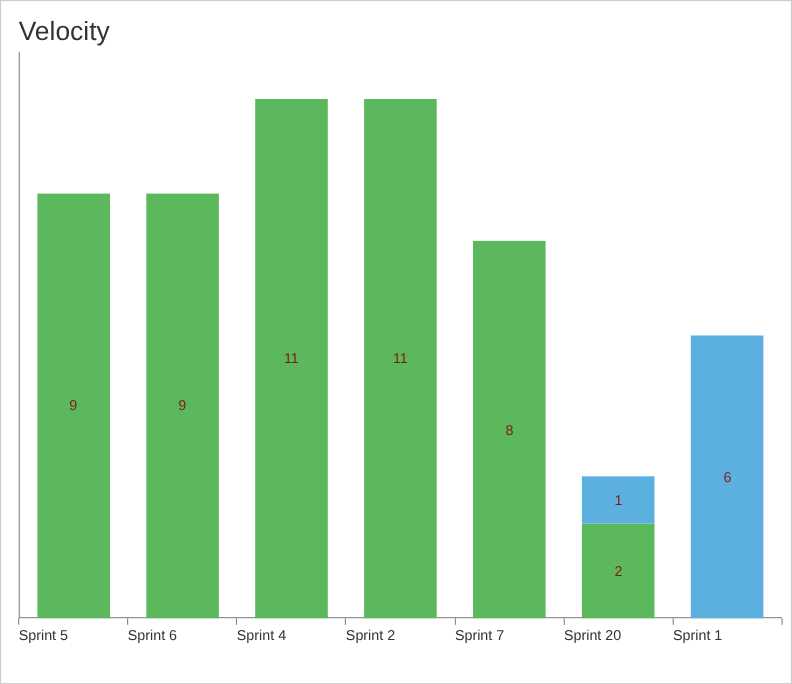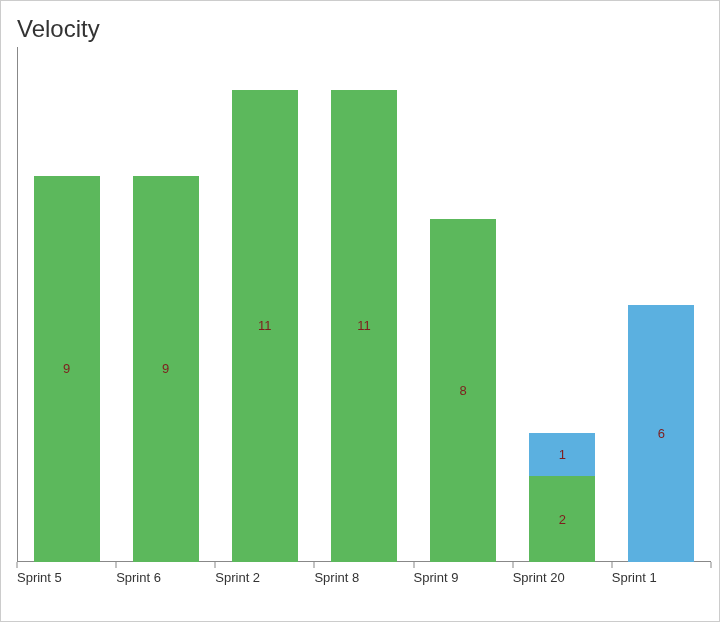--- a/index.html
+++ b/index.html
@@ -164,19 +164,19 @@
         <div class="tick" style="left: 57.1429%;"></div>
         <div class="tick" style="left: 71.4286%;"></div>
         <div class="tick" style="left: 85.7143%;"></div>
         <div class="tick" style="left: 100%;"></div>
       </div>
   </div>
 
   <div class="x-labels" id="xlabels">
       <div class="x-label">Sprint 5</div>
       <div class="x-label">Sprint 6</div>
+      <div class="x-label">Sprint 4</div>
       <div class="x-label">Sprint 2</div>
-      <div class="x-label">Sprint 8</div>
-      <div class="x-label">Sprint 9</div>
+      <div class="x-label">Sprint 7</div>
       <div class="x-label">Sprint 20</div>
       <div class="x-label">Sprint 1</div>
     </div>
 </div>
 
 </body></html>

